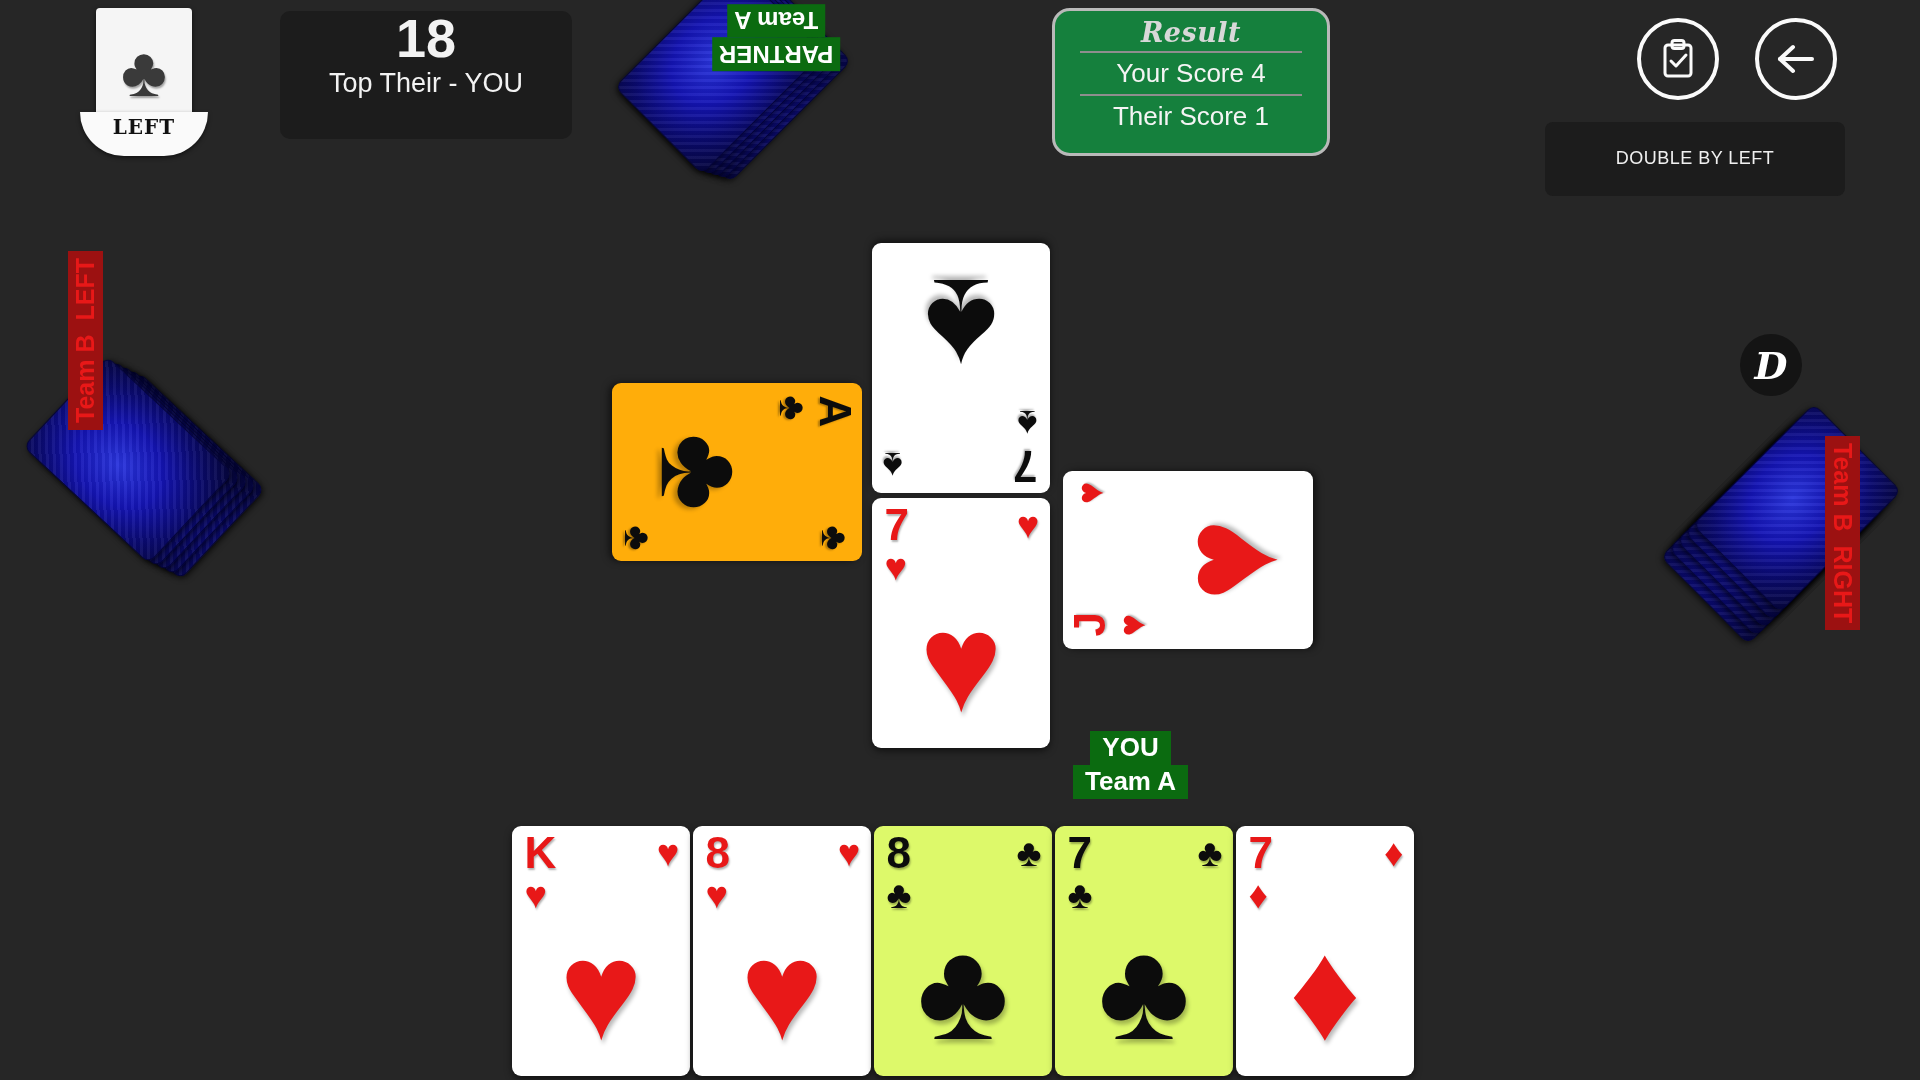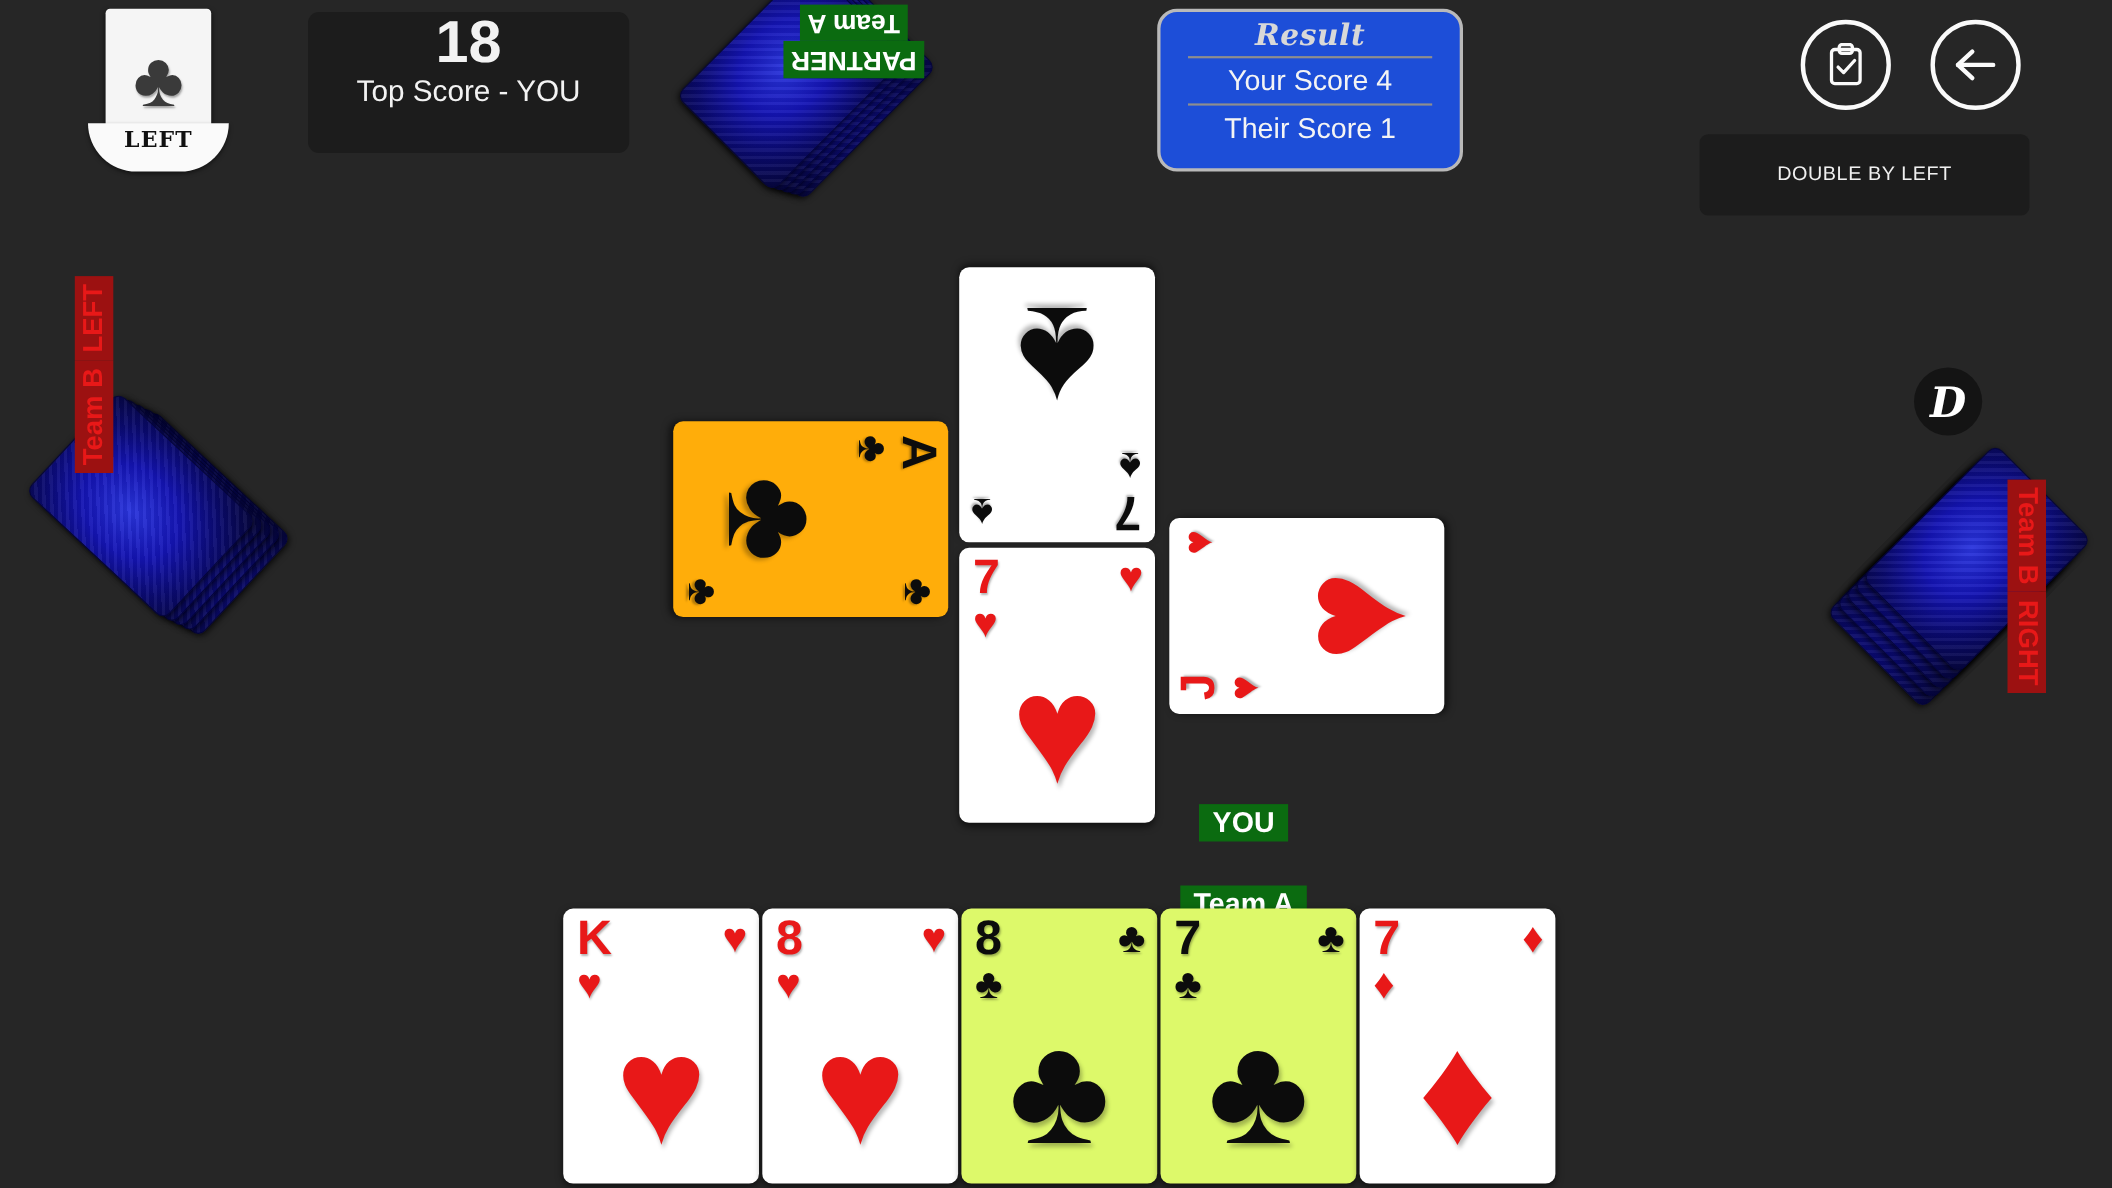--- a/index.html
+++ b/index.html
@@ -53,21 +53,21 @@
   .plabel {
     color:#fff; font-weight:bold; white-space:nowrap;
     padding:3px 7px; line-height:1.15;
   }
   .plabel.red  { background:#9c1111; }
   .plabel.green{ background:#0b6b10; }
 
   
   .result-panel {
     position:absolute; left:1052px; top:8px; width:278px; height:148px;
-    background:#1d4ed8; border:3px solid #b9b9b9; border-radius:18px;
+    background:#15803d; border:3px solid #b9b9b9; border-radius:18px;
     display:flex; flex-direction:column; align-items:center;
   }
   .result-title {
     font-family:"DejaVu Serif", serif; font-weight:bold; font-style:italic;
     font-size:27px; color:#d8d8d8; margin-top:6px; letter-spacing:.5px;
   }
   .result-divider { width:222px; height:2px; background:#8e8e8e; margin:3px 0; }
   .result-row { font-size:26px; color:#f4f4f4; padding:2px 0; }
 
   
@@ -120,40 +120,40 @@
 
   
   .trick { width:178px; height:250px; }
   .trick.rot90  { transform:rotate(90deg); }
   .trick.rot180 { transform:rotate(180deg); }
   .trick.rotn90 { transform:rotate(-90deg); }
 
   
   .hand-card { width:178px; height:250px; top:826px; }
 
-  .you-badges { position:absolute; left:1073px; top:731px; display:flex; flex-direction:column; align-items:center;gap:40px; }
+  .you-badges { position:absolute; left:1073px; top:731px; display:flex; flex-direction:column; align-items:center; }
   .you-badges .plabel { font-size:26px; padding:2px 12px; }
 </style>
 </head>
 <body>
 
 <div id="stage">
 
   <div class="trump-wrap">
     <div class="trump-card">
       <div class="trump-suit">♣</div>
     </div>
     <div class="trump-ribbon">
       <span>LEFT</span>
     </div>
   </div>
 
   <div class="bid-panel">
     <div class="bid-value">18</div>
-    <div class="bid-label">Top Score - YOU</div>
+    <div class="bid-label">Top Their - YOU</div>
   </div>
 
   <div class="stack" style="left:645px; top:-14px; width:240px; height:210px;">
     <div class="cardback" style="transform:rotate(45deg) translate(0px,0px);   left:40px; top:6px;"></div>
     <div class="cardback" style="transform:rotate(45deg); left:33px; top:4px;"></div>
     <div class="cardback" style="transform:rotate(45deg); left:26px; top:2px;"></div>
     <div class="cardback" style="transform:rotate(45deg); left:19px; top:0px;"></div>
     <div class="cardback" style="transform:rotate(45deg); left:12px; top:-2px;"></div>
   </div>
   <div class="stack-labels" style="left:712px; top:4px; flex-direction:column; align-items:center; transform:rotate(180deg);">

